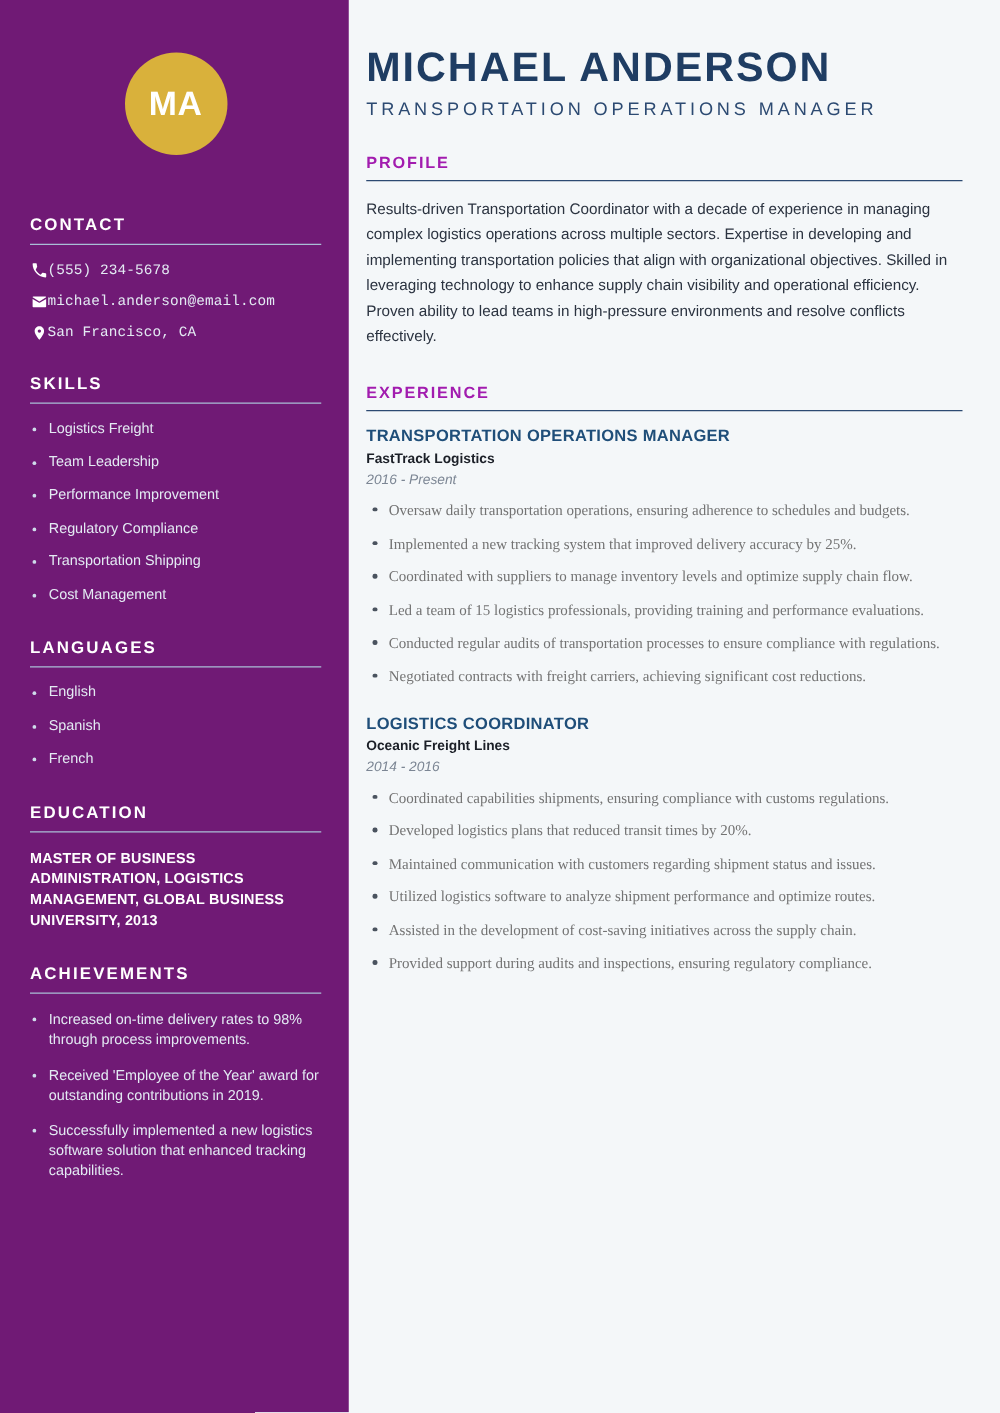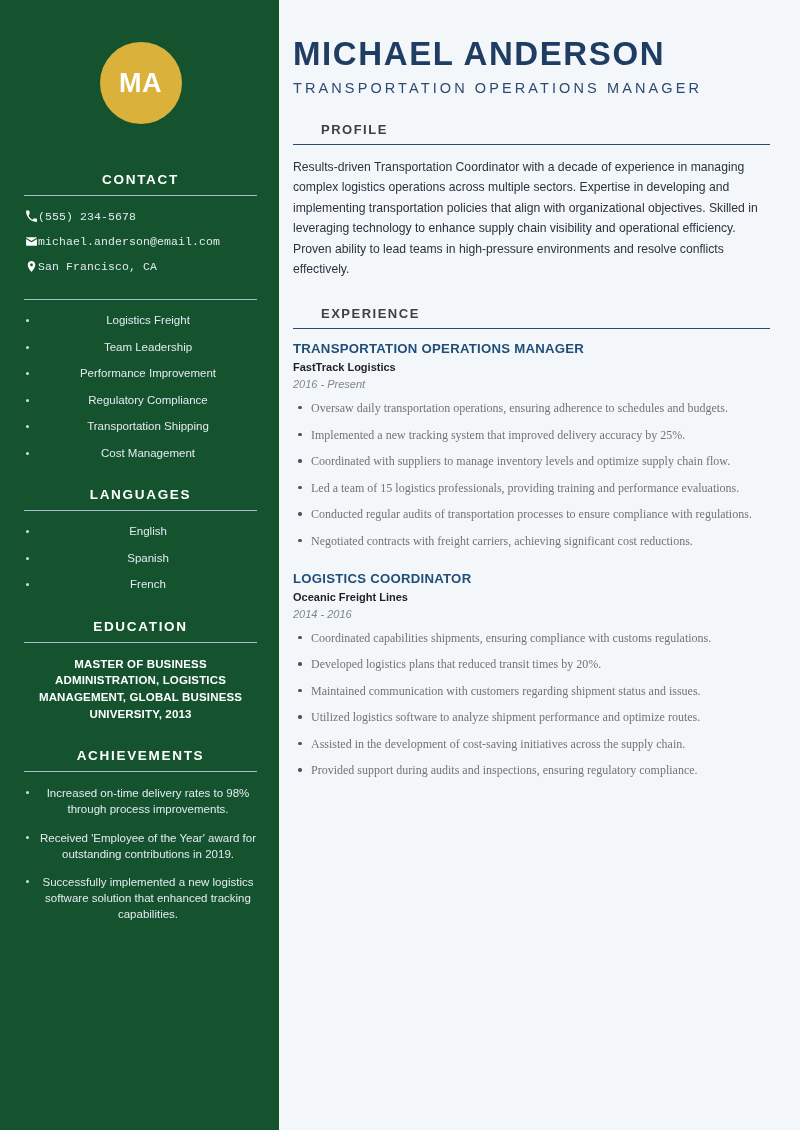--- a/index.html
+++ b/index.html
@@ -18,25 +18,24 @@
     height: 1130px;
     background: #f4f7f9;
     display: flex;
     overflow: hidden;
   }
 
   
   .sidebar {
     width: 279px;
     min-width: 279px;
-    background: #14532d;
+    background: #701a75;
     padding: 0 22px 0 24px;
     color: #ffffff;
     position: relative;
-    text-align: center;
   }
 
   .avatar-wrap {
     display: flex;
     justify-content: center;
     padding-top: 42px;
     padding-bottom: 10px;
   }
   .avatar {
     width: 82px;
@@ -137,23 +136,22 @@
     letter-spacing: 3.1px;
     color: #2c4a72;
   }
 
   .main-section { margin-top: 26px; }
 
   .main-heading {
     font-size: 13px;
     font-weight: bold;
     letter-spacing: 1.5px;
-    color: #404040;
+    color: #a21caf;
     padding-bottom: 7px;
-    margin-left: 28px;
   }
   .main-rule {
     height: 1px;
     background: #2c4a72;
     margin-bottom: 12px;
   }
 
   .profile-text {
     font-size: 12.2px;
     line-height: 1.68;
@@ -242,20 +240,21 @@
         <span class="ico">
           <svg width="13" height="13" viewBox="0 0 24 24" fill="#ffffff">
               <path d="M12 2C8.1 2 5 5.1 5 9c0 5.3 7 13 7 13s7-7.7 7-13c0-3.9-3.1-7-7-7zm0 9.5A2.5 2.5 0 1 1 12 6.5a2.5 2.5 0 0 1 0 5z"></path>
             </svg>
         </span>
         <span>San Francisco, CA</span>
       </div>
     </section>
 
     <section class="side-section">
+      <div class="side-heading">SKILLS</div>
       <div class="side-rule"></div>
       <ul class="side-list">
         <li>Logistics Freight</li>
         <li>Team Leadership</li>
         <li>Performance Improvement</li>
         <li>Regulatory Compliance</li>
         <li>Transportation Shipping</li>
         <li>Cost Management</li>
       </ul>
     </section>

